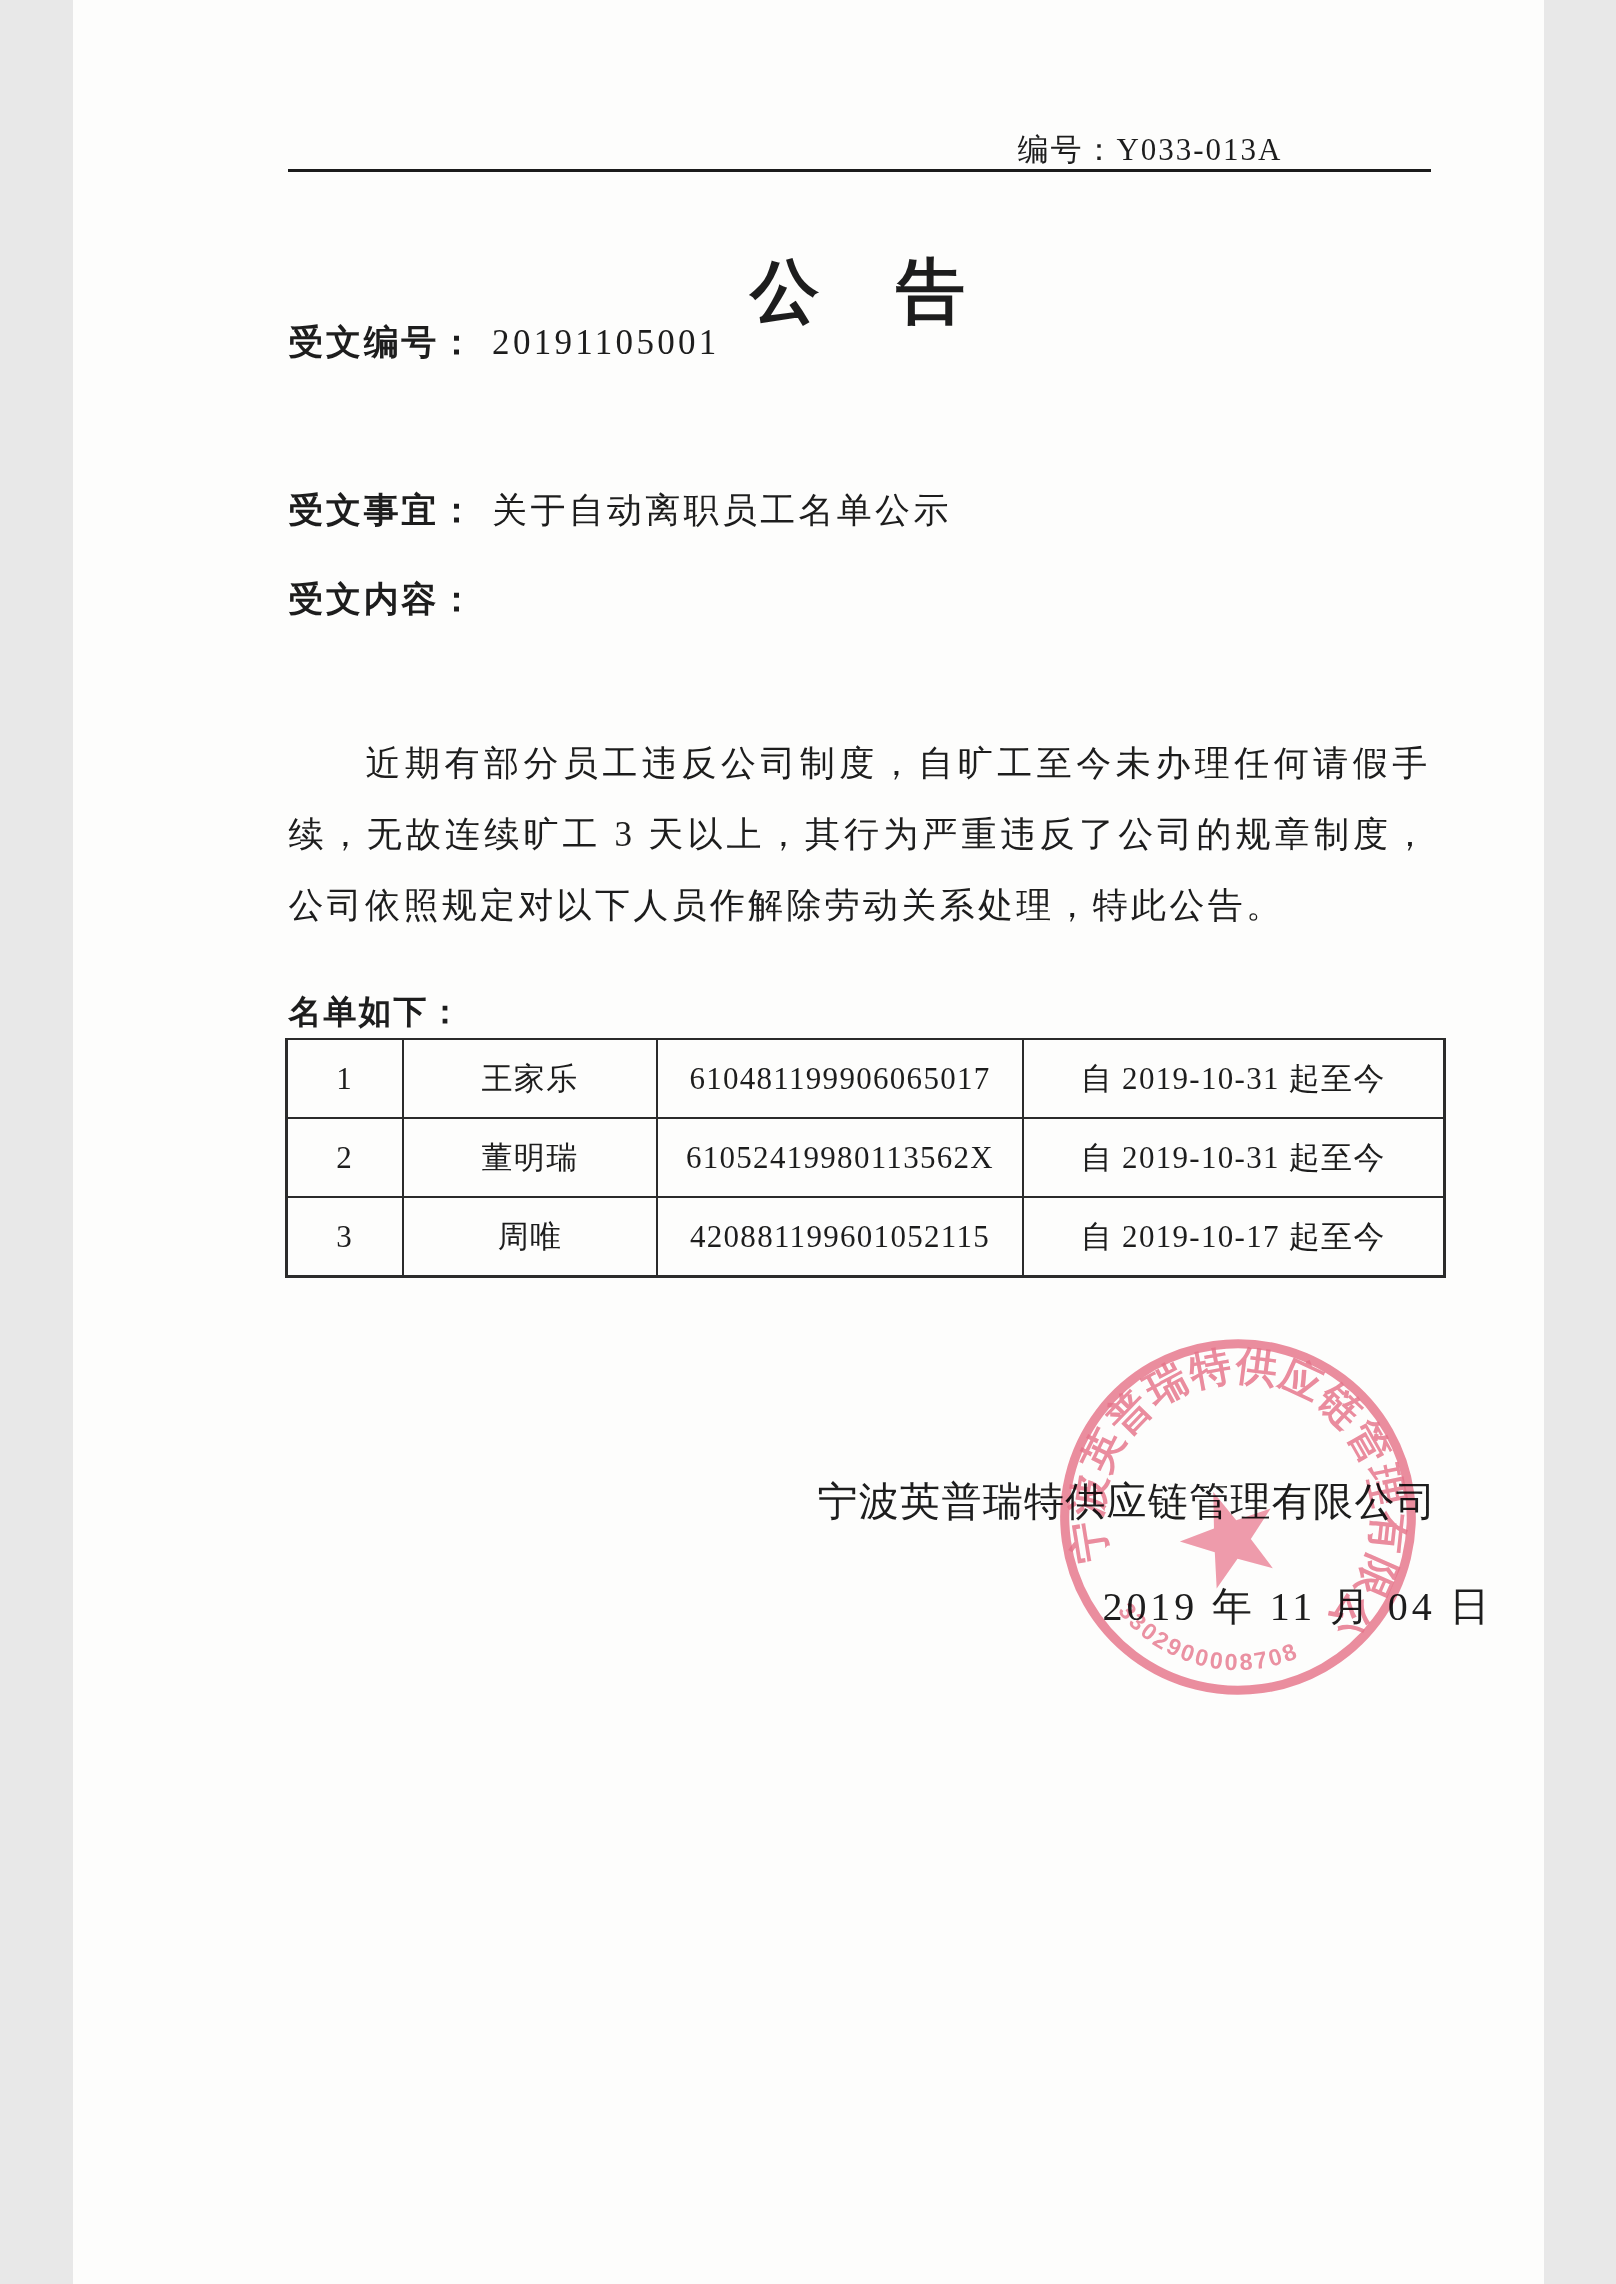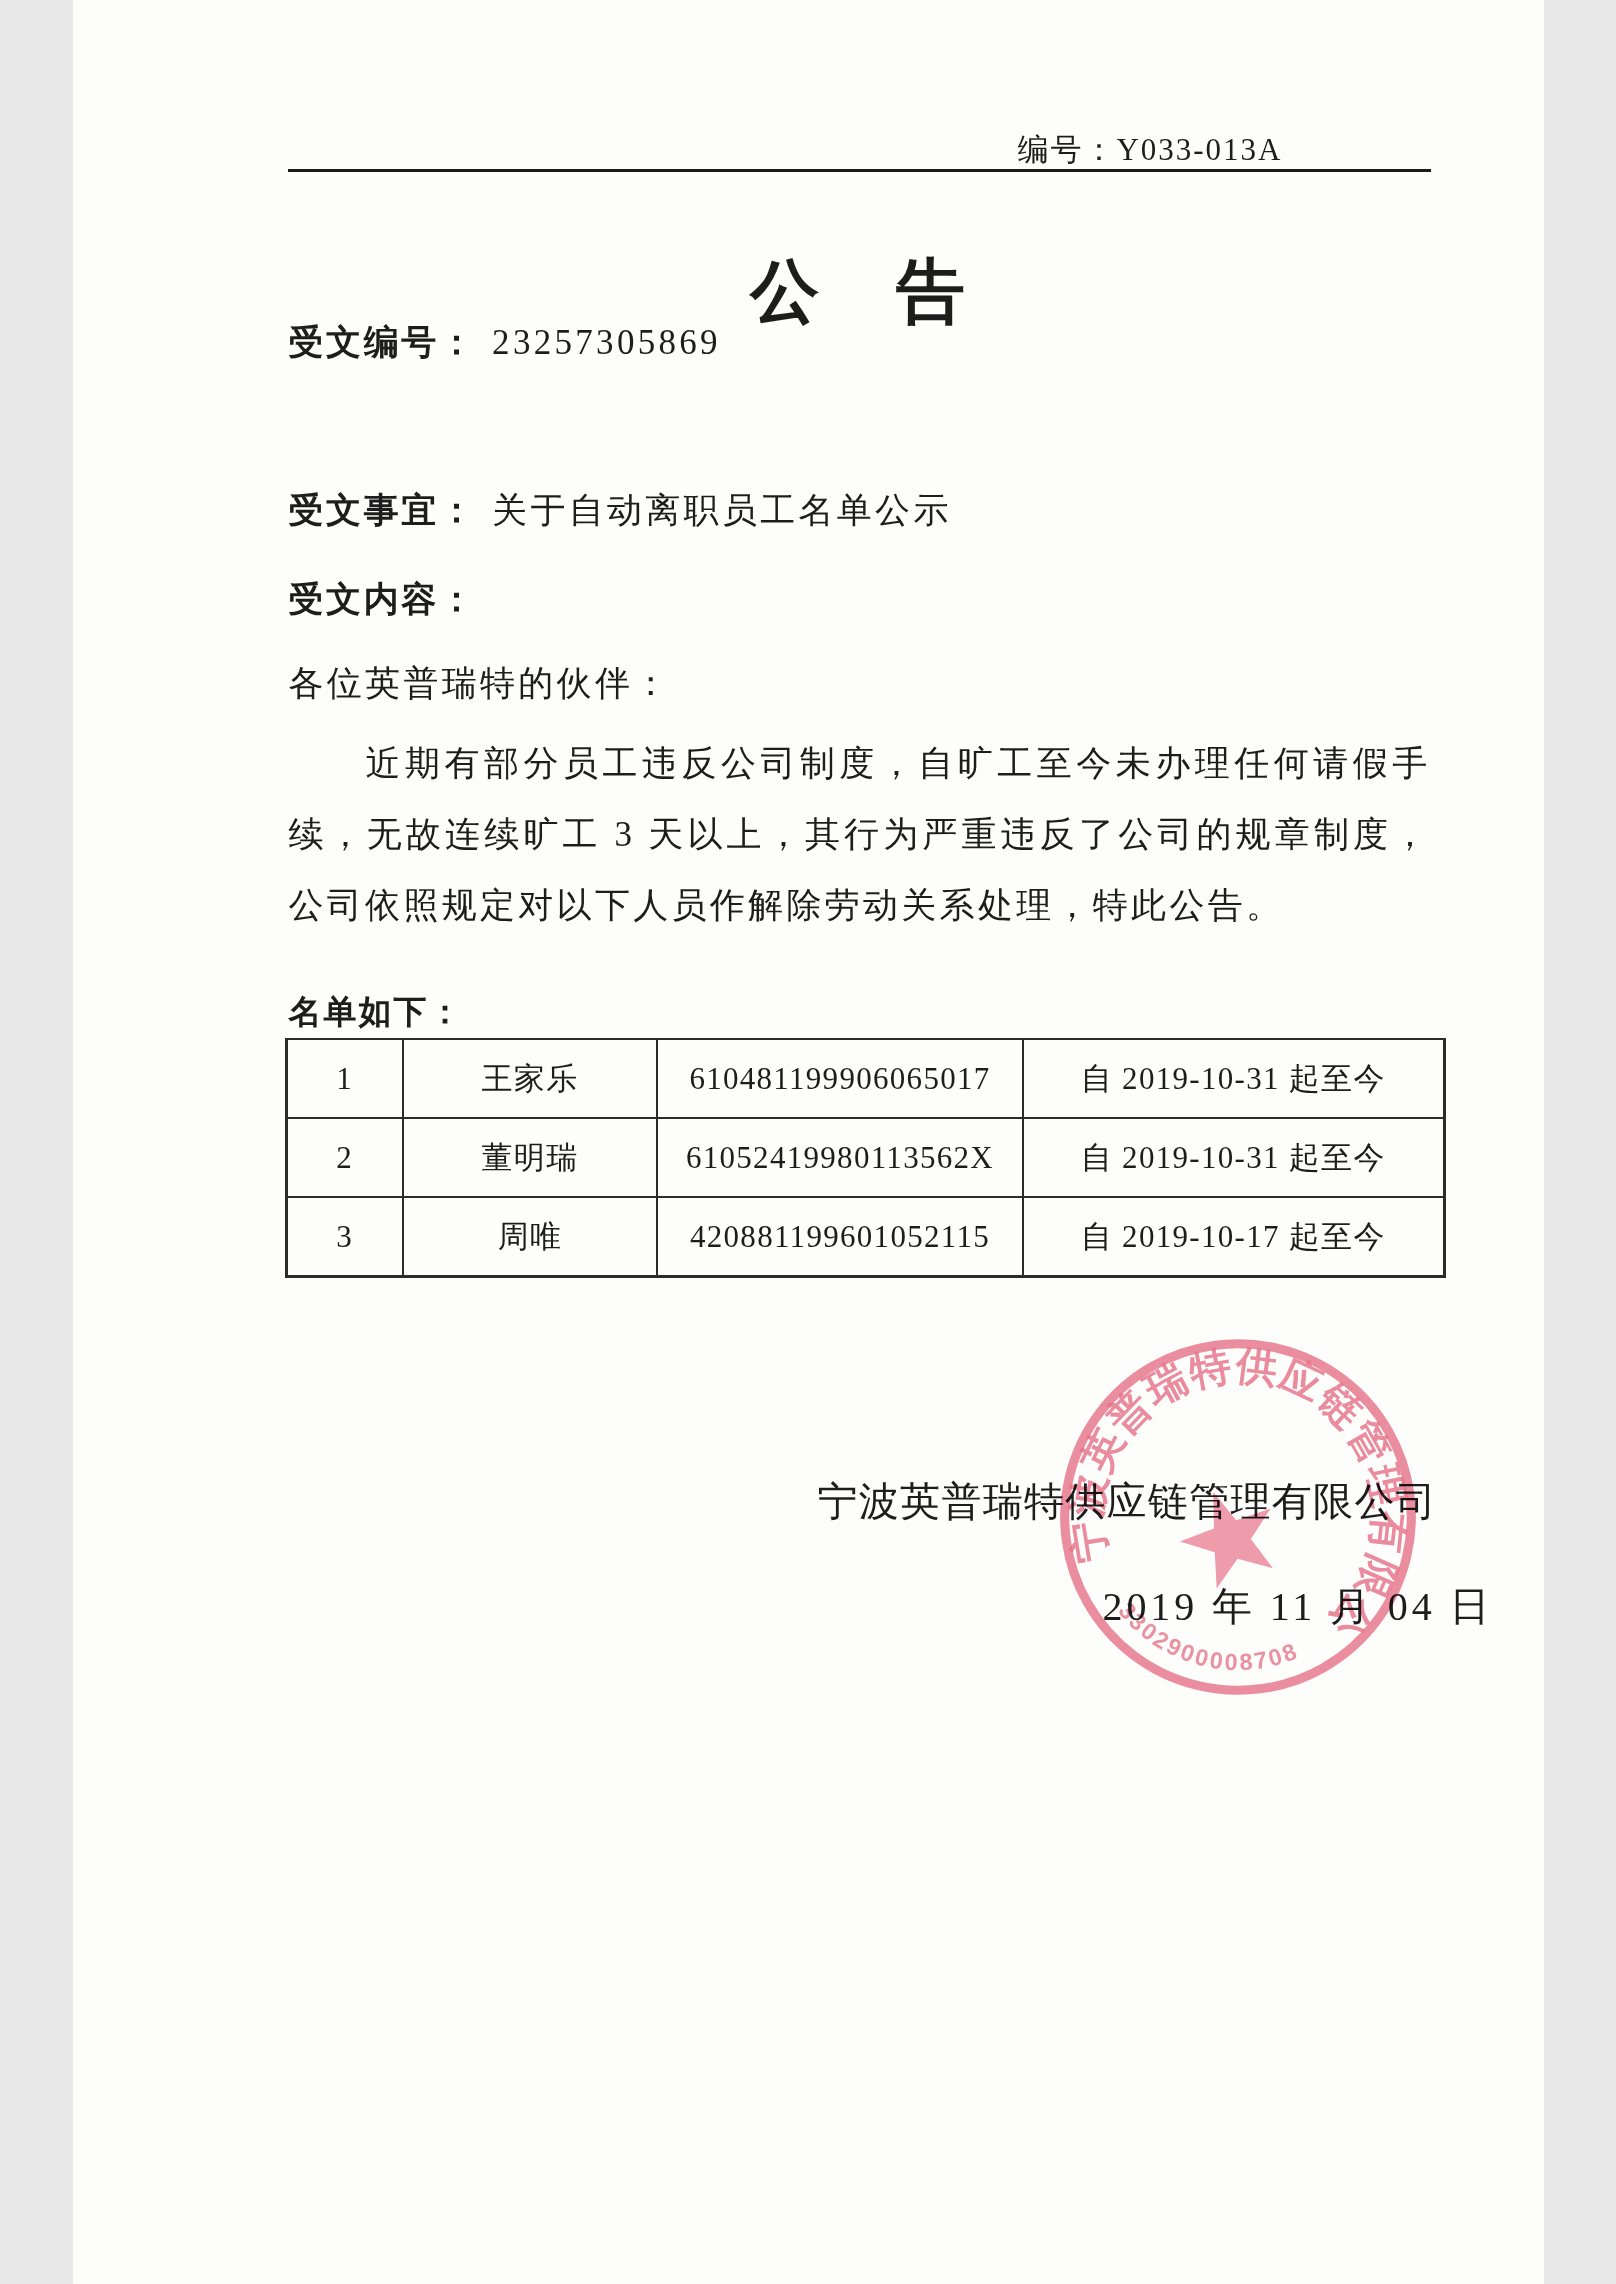--- a/index.html
+++ b/index.html
@@ -142,30 +142,29 @@
 
 <div class="page">
 
   <div class="ref-number">编号：Y033-013A</div>
 
   <div class="head-rule"></div>
 
   <div class="doc-title">公　告</div>
 
   <div class="field-row" style="top:319px">
-    <span class="flabel">受文编号：</span><span class="fvalue">23257305869</span>
+    <span class="flabel">受文编号：</span><span class="fvalue">20191105001</span>
   </div>
   <div class="field-row" style="top:487px">
     <span class="flabel">受文事宜：</span><span class="fvalue">关于自动离职员工名单公示</span>
   </div>
   <div class="field-row" style="top:576px">
     <span class="flabel">受文内容：</span><span class="fvalue"></span>
   </div>
 
-  <div class="salutation">各位英普瑞特的伙伴：</div>
 
   <div class="body-par">近期有部分员工违反公司制度，自旷工至今未办理任何请假手续，无故连续旷工 3 天以上，其行为严重违反了公司的规章制度，公司依照规定对以下人员作解除劳动关系处理，特此公告。</div>
 
   <div class="list-intro">名单如下：</div>
 
   <table class="roster">
     <colgroup>
       <col style="width:117px">
       <col style="width:254px">
       <col style="width:366px">

